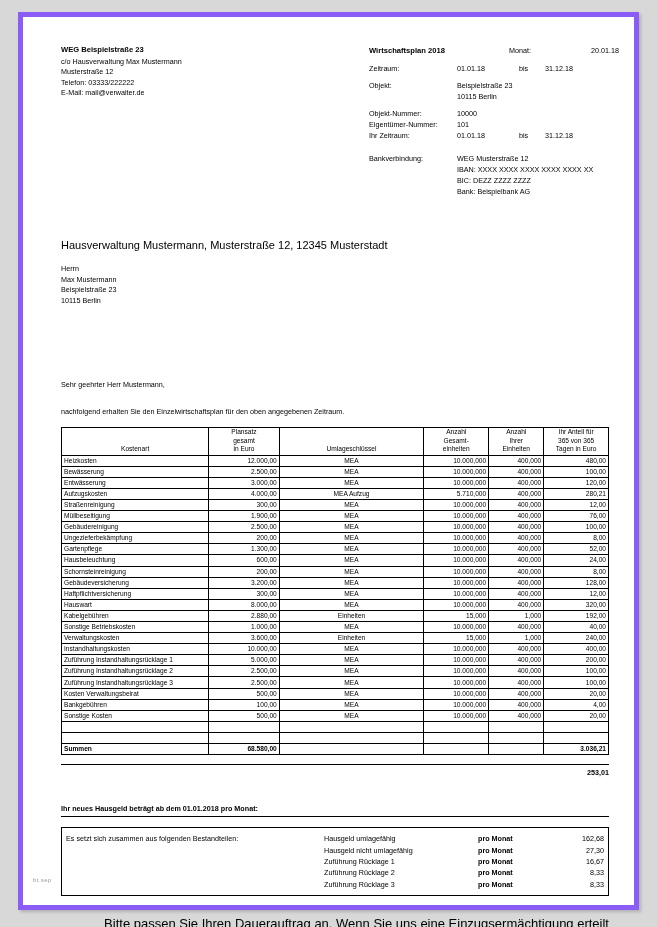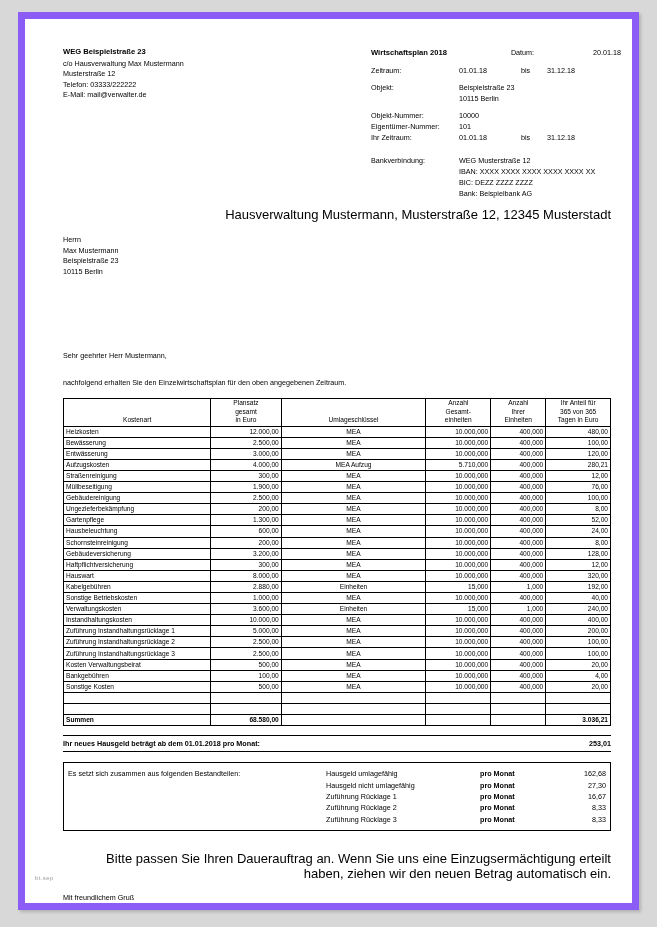--- a/index.html
+++ b/index.html
@@ -16,21 +16,21 @@
     background: #d8d8d8;
     overflow: hidden;
   }
   .sheet {
     position: absolute;
     left: 18px;
     top: 12px;
     width: 621px;
     height: 898px;
     background: #ffffff;
-    border: 7px solid #8b5cf6;
+    border: 5px solid #8b5cf6;
     box-shadow: 2px 2px 3px rgba(0,0,0,0.18);
     padding: 16px;
   }
   .inner {
     position: absolute;
     left: 38px;
     top: 28px;
     width: 548px;
   }
 
@@ -47,21 +47,21 @@
   .row2 .v2 { width: 26px; }
   .row2 .v3 { width: 62px; text-align: left; }
   .row2 .vwide { width: 150px; }
   .hdr-title-row { display: flex; font-size: 7.2px; line-height: 11px; margin-bottom: 7px; }
   .hdr-title-row .t1 { width: 150px; font-weight: bold; font-size: 7.6px; }
   .hdr-title-row .t2 { width: 56px; }
   .hdr-title-row .t3 { width: 62px; text-align: right; }
   .gap { height: 6px; }
 
   
-  .sender-line { font-size: 13px; text-align: right; }
+  .sender-line { margin-top: 34px; font-size: 11px; }
   .addr { margin-top: 13px; }
   .addr div { font-size: 7.2px; line-height: 10.6px; }
 
   
   .salut { margin-top: 74px; font-size: 7.2px; }
   .intro { margin-top: 18px; font-size: 7.2px; }
 
   
   table.main {
     margin-top: 11px;
@@ -98,21 +98,21 @@
   
   .hg {
     margin-top: 9px;
     border-top: 1px solid #000;
     border-bottom: 1px solid #000;
     padding: 3px 0 3px 0;
     display: flex;
     font-size: 7.2px;
     font-weight: bold;
   }
-  .hg .l { flex: 1; }
+  .hg .l { flex: 1; margin-top: 36px; }
   .hg .r { width: 66px; text-align: right; }
 
   
   .comp {
     margin-top: 10px;
     border: 1px solid #000;
     padding: 5px 4px 5px 4px;
     font-size: 7.2px;
   }
   .comp-row { display: flex; line-height: 11.4px; }
@@ -146,21 +146,21 @@
           <div class="ttl">WEG Beispielstraße 23</div>
           <div>c/o Hausverwaltung Max Mustermann</div>
           <div>Musterstraße 12</div>
           <div>Telefon: 03333/222222</div>
           <div>E-Mail: mail@verwalter.de</div>
         </div>
 
         <div class="hdr-right">
           <div class="hdr-title-row">
             <div class="t1">Wirtschaftsplan 2018</div>
-            <div class="t2">Datum:</div>
+            <div class="t2">Monat:</div>
             <div class="t3">20.01.18</div>
           </div>
 
           <div class="row2">
             <div class="lbl">Zeitraum:</div>
             <div class="v1">01.01.18</div>
             <div class="v2">bis</div>
             <div class="v3">31.12.18</div>
           </div>
 

